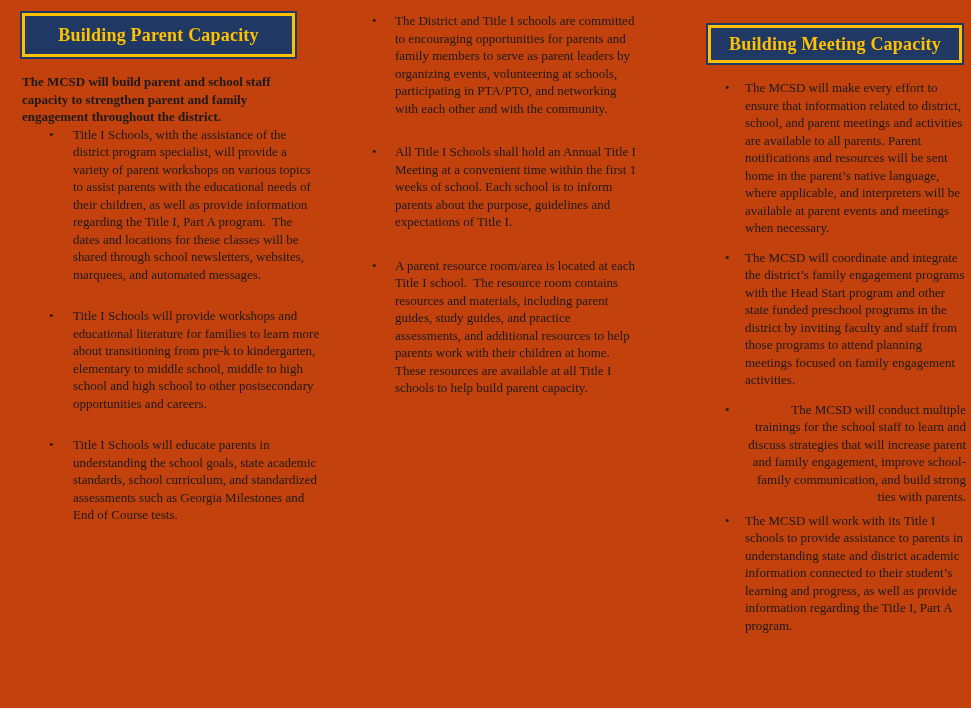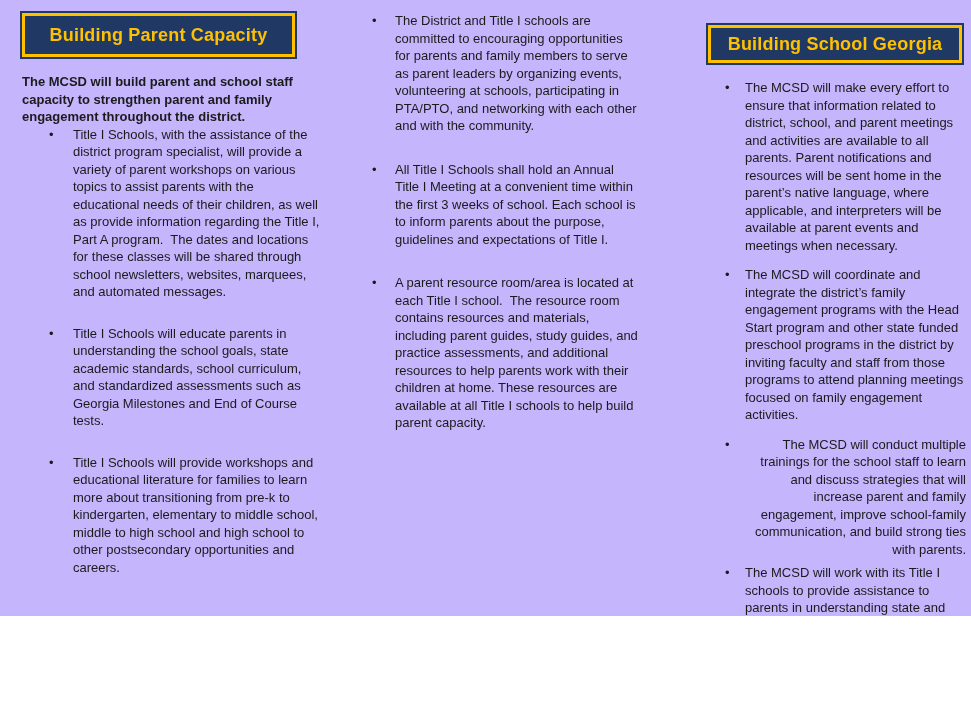--- a/index.html
+++ b/index.html
@@ -1,21 +1,21 @@
 <!DOCTYPE html>
 <html style="--navy: #1f3864; --gold: #ffc000;"><head>
 <meta charset="utf-8">
 <style>
   html, body { margin: 0; padding: 0; background: #ffffff; }
   .page {
     position: relative;
     width: 971px;
-    height: 616px;
-    background: #c4b5fd;
-    font-family: Liberation Sans, sans-serif;
+    height: 708px;
+    background: #c2410c;
+    font-family: Liberation Serif, serif;
     color: #1b1b1b;
     overflow: hidden;
   }
   .panel { position: absolute; }
   .panel-left   { left: 22px;  top: 13px; width: 298px; }
   .panel-middle { left: 370px; top: 12px; width: 268px; }
   .panel-right  { left: 708px; top: 25px; width: 258px; }
 
   .title-box {
     box-sizing: border-box;
@@ -77,36 +77,36 @@
 
 <div class="page">
 
   <section class="panel panel-left">
     <div class="title-box">
       <h1 class="title-text">Building Parent Capacity</h1>
     </div>
     <p class="intro">The MCSD will build parent and school staff capacity to strengthen parent and family engagement throughout the district.</p>
     <ul class="bullets">
       <li>Title I Schools, with the assistance of the district program specialist, will provide a variety of parent workshops on various topics to assist parents with the educational needs of their children, as well as provide information regarding the Title I, Part A program.  The dates and locations for these classes will be shared through school newsletters, websites, marquees, and automated messages.</li>
+      <li>Title I Schools will provide workshops and educational literature for families to learn more about transitioning from pre-k to kindergarten, elementary to middle school, middle to high school and high school to other postsecondary opportunities and careers.</li>
       <li>Title I Schools will educate parents in understanding the school goals, state academic standards, school curriculum, and standardized assessments such as Georgia Milestones and End of Course tests.</li>
-      <li>Title I Schools will provide workshops and educational literature for families to learn more about transitioning from pre-k to kindergarten, elementary to middle school, middle to high school and high school to other postsecondary opportunities and careers.</li>
     </ul>
   </section>
 
   <section class="panel panel-middle">
     <ul class="bullets">
       <li>The District and Title I schools are committed to encouraging opportunities for parents and family members to serve as parent leaders by organizing events, volunteering at schools, participating in PTA/PTO, and networking with each other and with the community.</li>
-      <li>All Title I Schools shall hold an Annual Title I Meeting at a convenient time within the first 3 weeks of school. Each school is to inform parents about the purpose, guidelines and expectations of Title I.</li>
+      <li>All Title I Schools shall hold an Annual Title I Meeting at a convenient time within the first 1 weeks of school. Each school is to inform parents about the purpose, guidelines and expectations of Title I.</li>
       <li>A parent resource room/area is located at each Title I school.  The resource room contains resources and materials, including parent guides, study guides, and practice assessments, and additional resources to help parents work with their children at home. These resources are available at all Title I schools to help build parent capacity.</li>
     </ul>
   </section>
 
   <section class="panel panel-right">
     <div class="title-box">
-      <h1 class="title-text">Building School Georgia</h1>
+      <h1 class="title-text">Building Meeting Capacity</h1>
     </div>
     <ul class="bullets">
       <li>The MCSD will make every effort to ensure that information related to district, school, and parent meetings and activities are available to all parents. Parent notifications and resources will be sent home in the parent’s native language, where applicable, and interpreters will be available at parent events and meetings when necessary.</li>
       <li class="gap-lg">The MCSD will coordinate and integrate the district’s family engagement programs with the Head Start program and other state funded preschool programs in the district by inviting faculty and staff from those programs to attend planning meetings focused on family engagement activities.</li>
       <li class="gap-sm">The MCSD will conduct multiple trainings for the school staff to learn and discuss strategies that will increase parent and family engagement, improve school-family communication, and build strong ties with parents.</li>
       <li>The MCSD will work with its Title I schools to provide assistance to parents in understanding state and district academic information connected to their student’s learning and progress, as well as provide information regarding the Title I, Part A program.</li>
     </ul>
   </section>
 
 </div>

